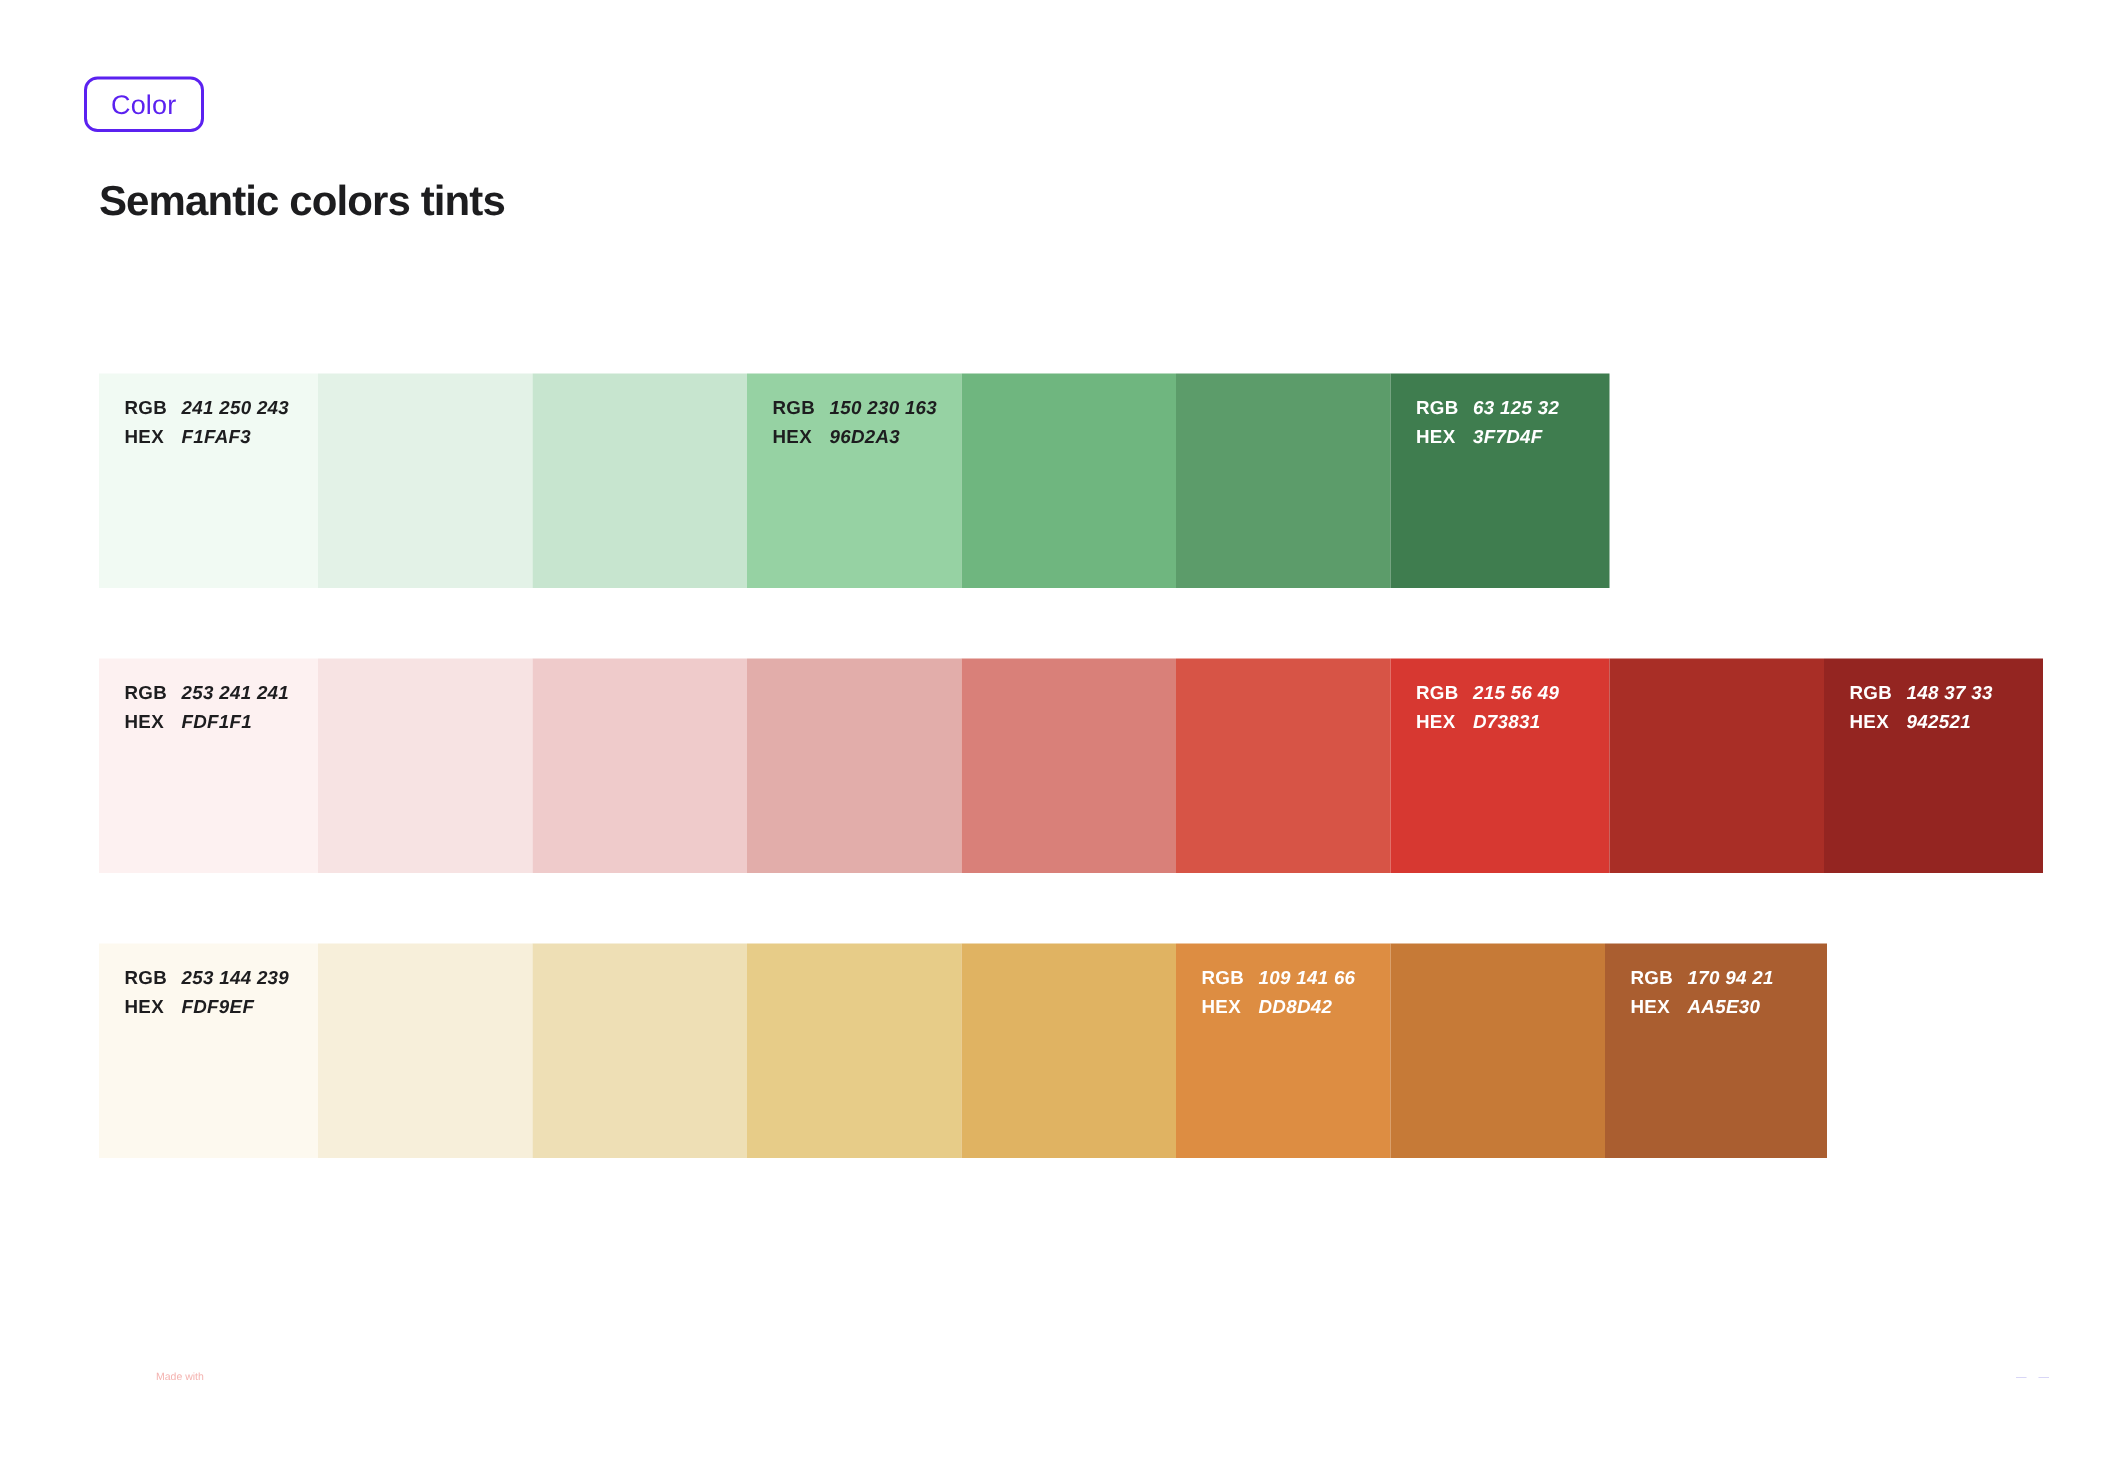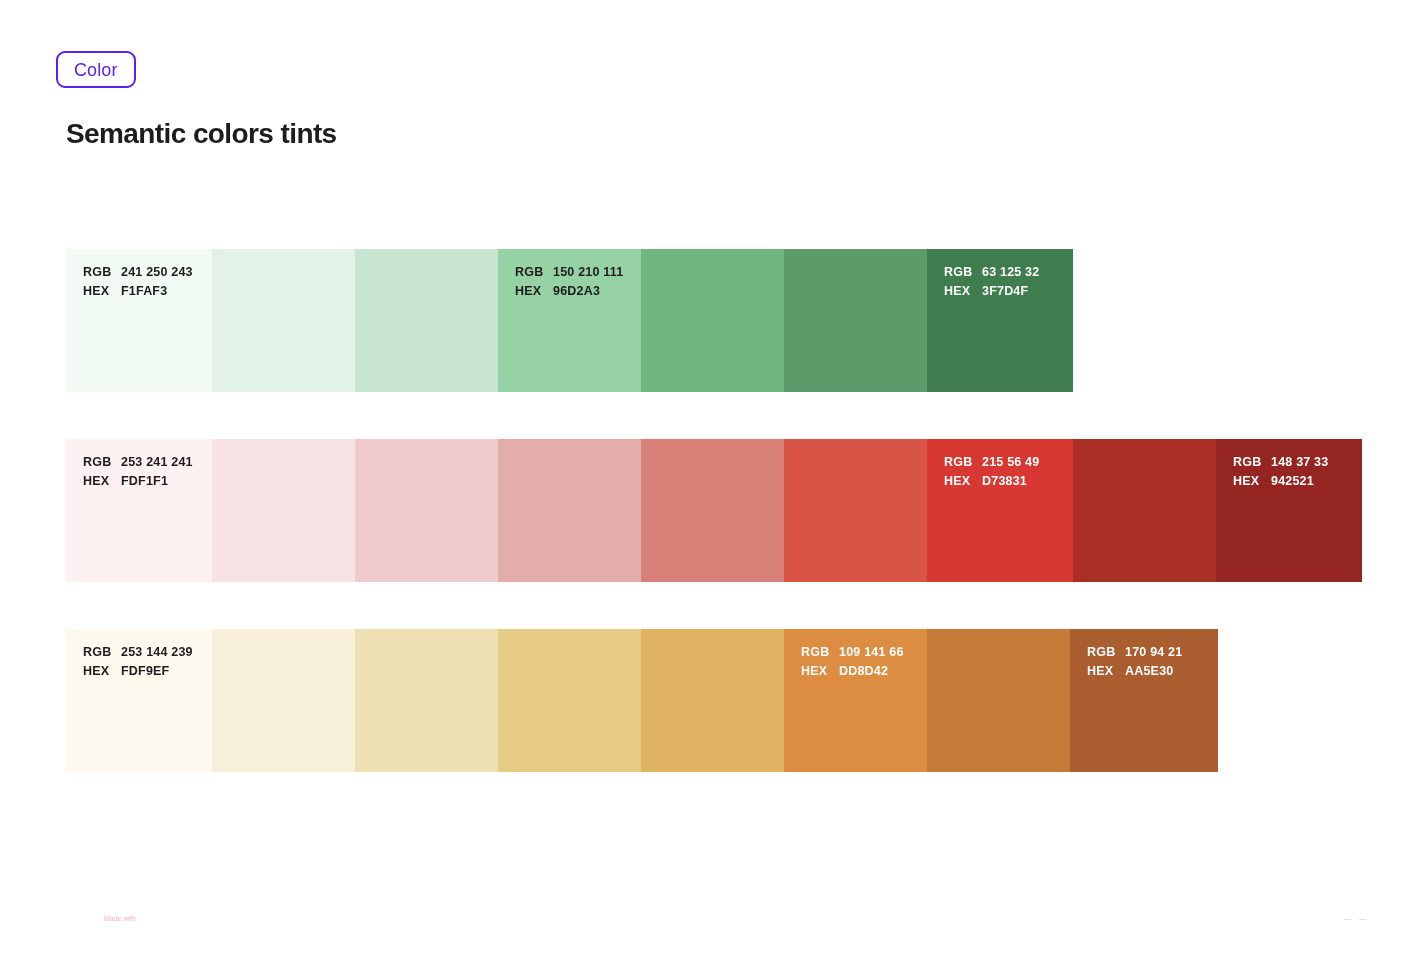--- a/index.html
+++ b/index.html
@@ -83,20 +83,21 @@
   .swatch-info .info-key {
     display: inline-block;
     width: 38px;
     font-weight: bold;
     letter-spacing: 0.2px;
   }
 
   .swatch-info .info-val {
     font-weight: bold;
     letter-spacing: 0.2px;
+    font-style: italic;
   }
 
   .info-dark  { color: #1d1d1f; }
   .info-light { color: #ffffff; }
 
   
   .footer-mark {
     position: absolute;
     font-size: 7px;
     line-height: 9px;
@@ -129,21 +130,21 @@
             <span class="info-val">F1FAF3</span>
           </div>
         </div>
       </div>
       <div class="swatch" style="width: 143px; background: rgb(227, 242, 231);"></div>
       <div class="swatch" style="width: 143px; background: rgb(199, 229, 207);"></div>
       <div class="swatch" style="width: 143px; background: rgb(150, 210, 163);">
         <div class="swatch-info info-dark">
           <div class="info-line">
             <span class="info-key">RGB</span>
-            <span class="info-val">150 210 111</span>
+            <span class="info-val">150 230 163</span>
           </div>
           <div class="info-line">
             <span class="info-key">HEX</span>
             <span class="info-val">96D2A3</span>
           </div>
         </div>
       </div>
       <div class="swatch" style="width: 143px; background: rgb(111, 182, 127);"></div>
       <div class="swatch" style="width: 143px; background: rgb(92, 156, 106);"></div>
       <div class="swatch" style="width: 146px; background: rgb(63, 125, 79);">

